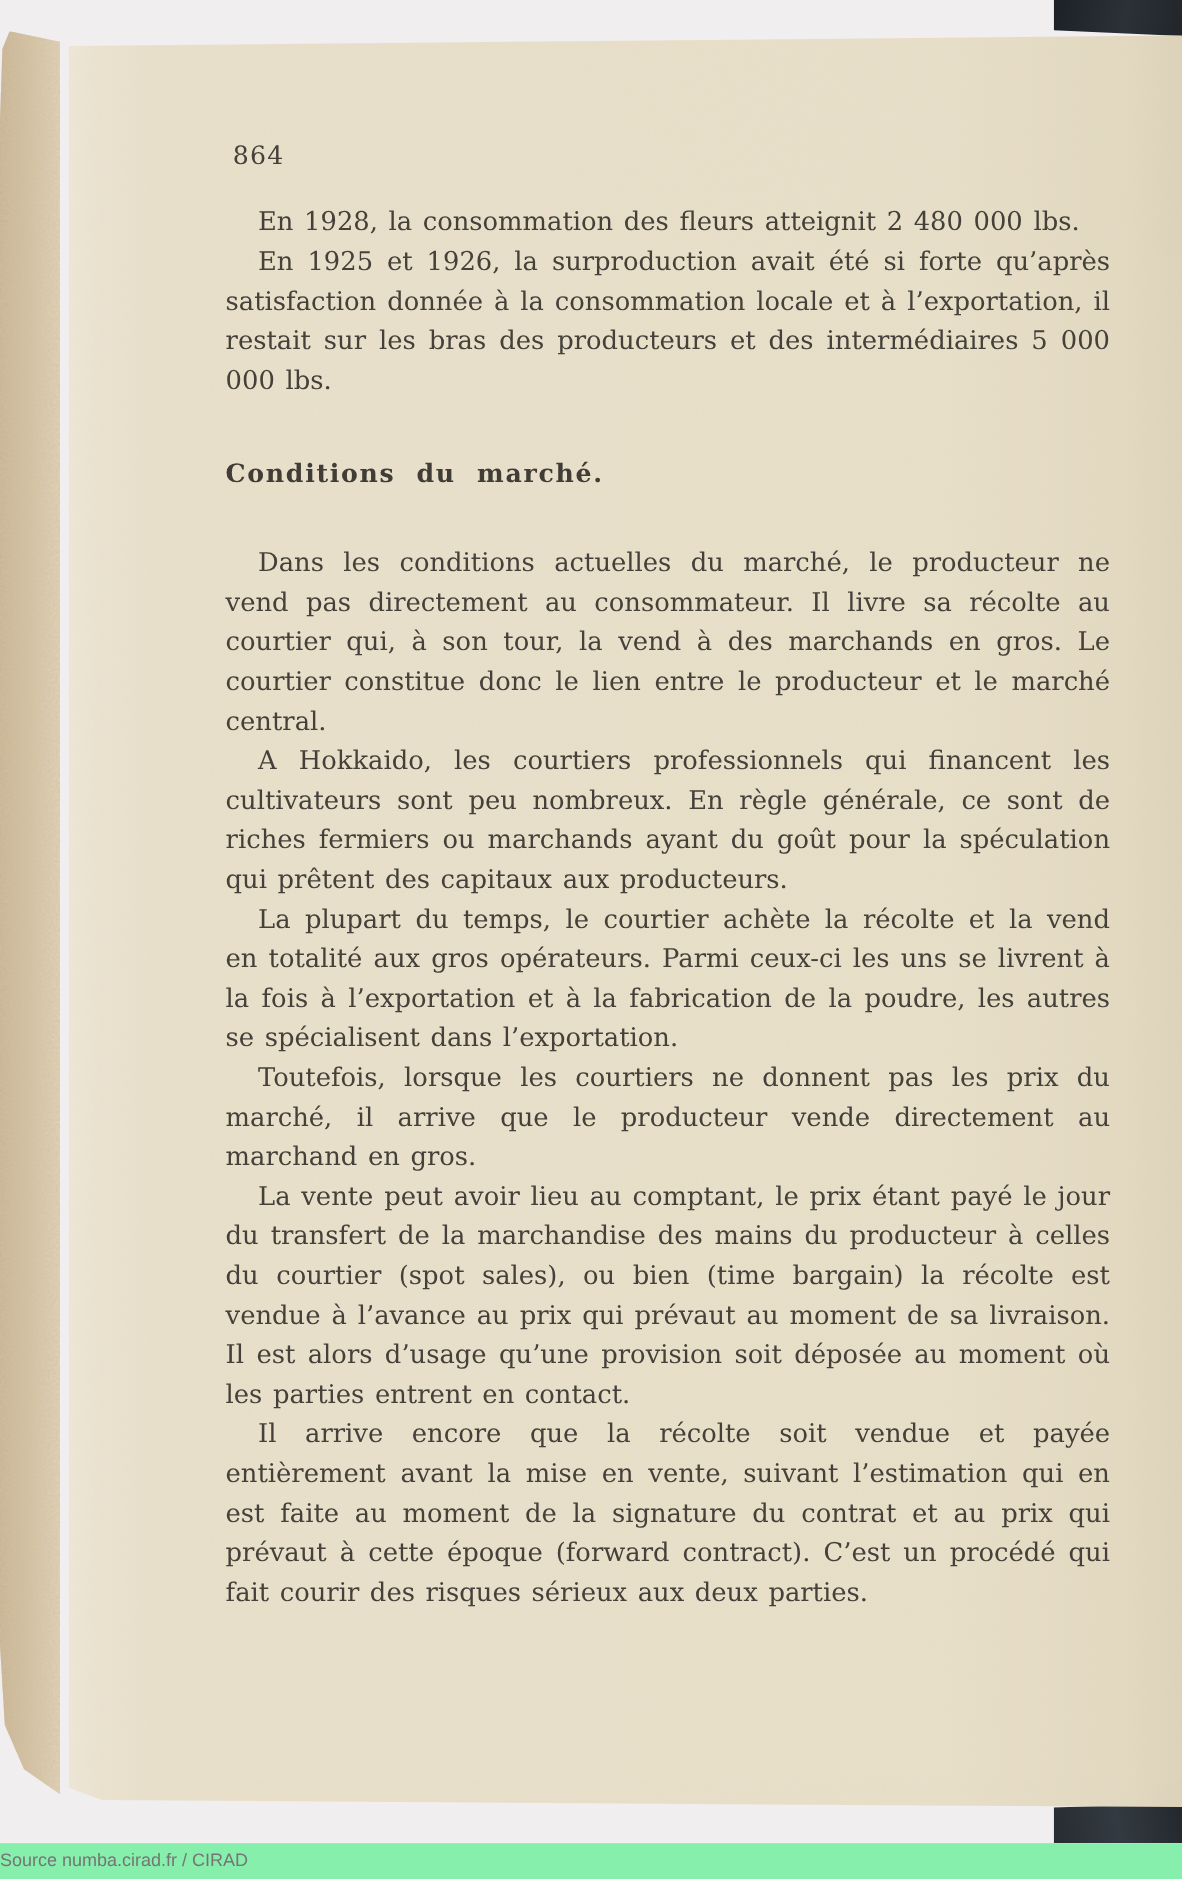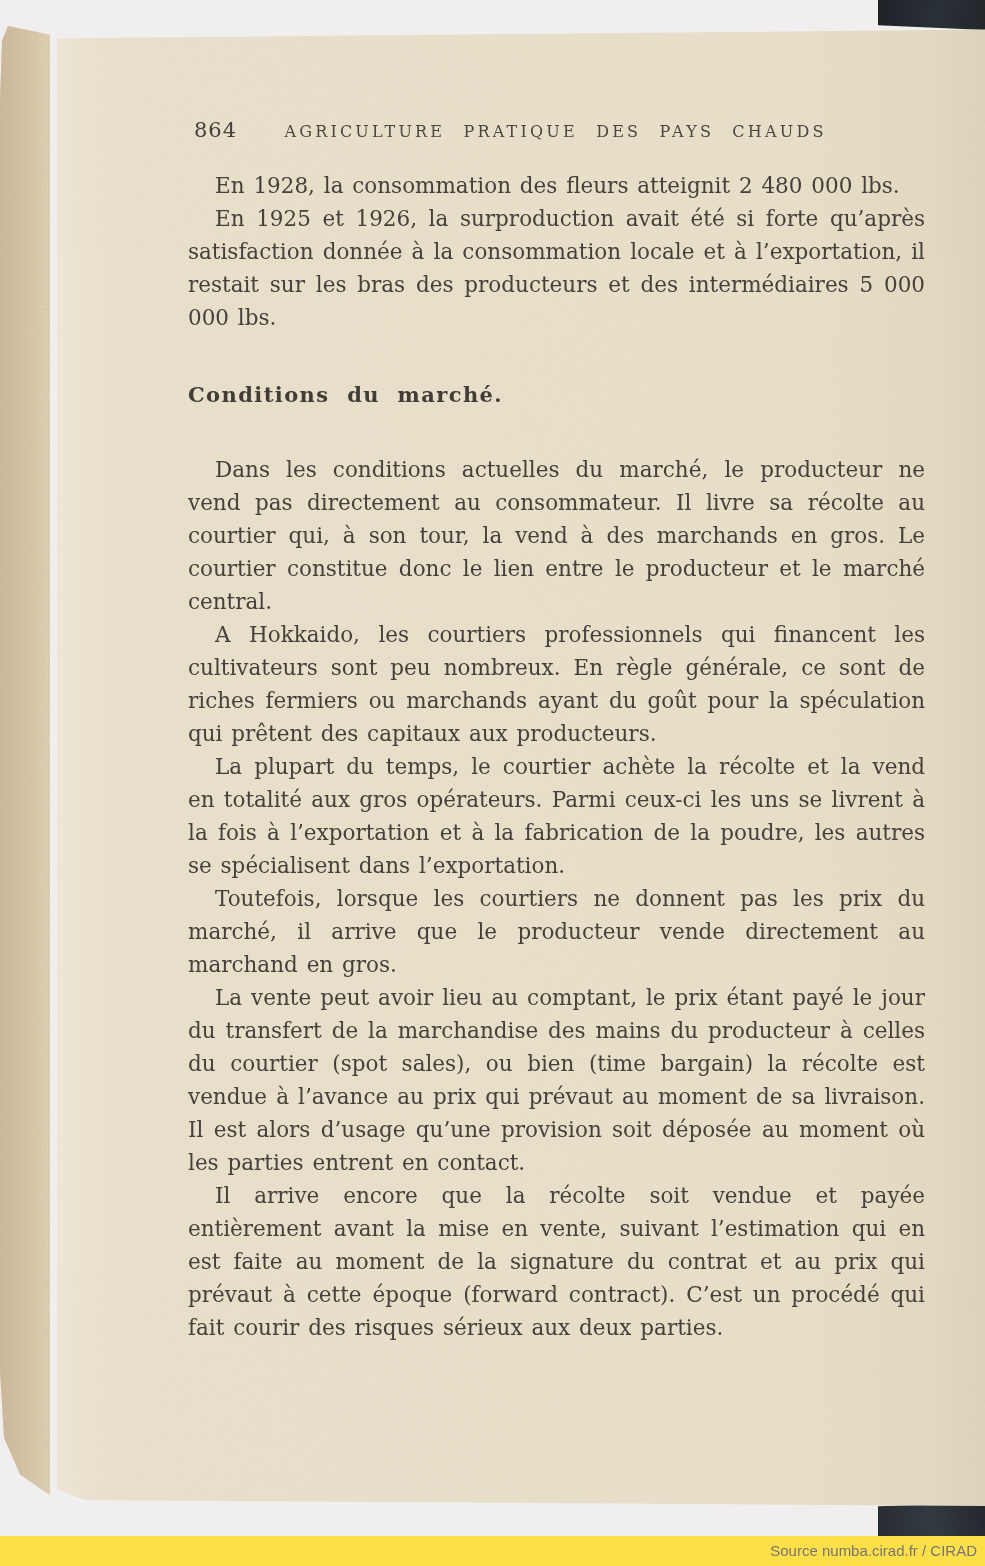--- a/index.html
+++ b/index.html
@@ -84,22 +84,21 @@
     font-weight: bold;
     letter-spacing: 1.4px;
     word-spacing: 9px;
     color: #403c36;
   }
 
   
   .attribution-bar {
     position: absolute; left: 0; right: 0; bottom: 0;
     height: 30px;
-    background: #fde047;
-    text-align: right;
+    background: #86efac;
   }
   .attribution-bar span {
     font-family: "Liberation Sans", sans-serif;
     font-size: 15px;
     line-height: 30px;
     color: #757575;
     padding-right: 8px;
   }
 </style>
 </head>
@@ -128,21 +127,20 @@
       <feColorMatrix type="matrix" values="0 0 0 0 0.45
                 0 0 0 0 0.40
                 0 0 0 0 0.30
                 0 0 0 0.18 0"></feColorMatrix>
     </filter>
     <rect width="100%" height="100%" filter="url(#grain)" opacity="0.35"></rect>
   </svg>
 
   <div class="page-header">
     <span class="page-number">864</span>
-    <div class="running-title">AGRICULTURE PRATIQUE DES PAYS CHAUDS</div>
   </div>
 
   <div class="page-body">
     <p>En 1928, la consommation des fleurs atteignit 2 480 000 lbs.</p>
     <p>En 1925 et 1926, la surproduction avait été si forte qu’après satisfaction donnée à la consommation locale et à l’exportation, il restait sur les bras des producteurs et des intermédiaires 5 000 000 lbs.</p>
 
     <h2 class="section-heading">Conditions du marché.</h2>
 
     <p>Dans les conditions actuelles du marché, le producteur ne vend pas directement au consommateur. Il livre sa récolte au courtier qui, à son tour, la vend à des marchands en gros. Le courtier constitue donc le lien entre le producteur et le marché central.</p>
     <p>A Hokkaido, les courtiers professionnels qui financent les cultivateurs sont peu nombreux. En règle générale, ce sont de riches fermiers ou marchands ayant du goût pour la spéculation qui prêtent des capitaux aux producteurs.</p>

